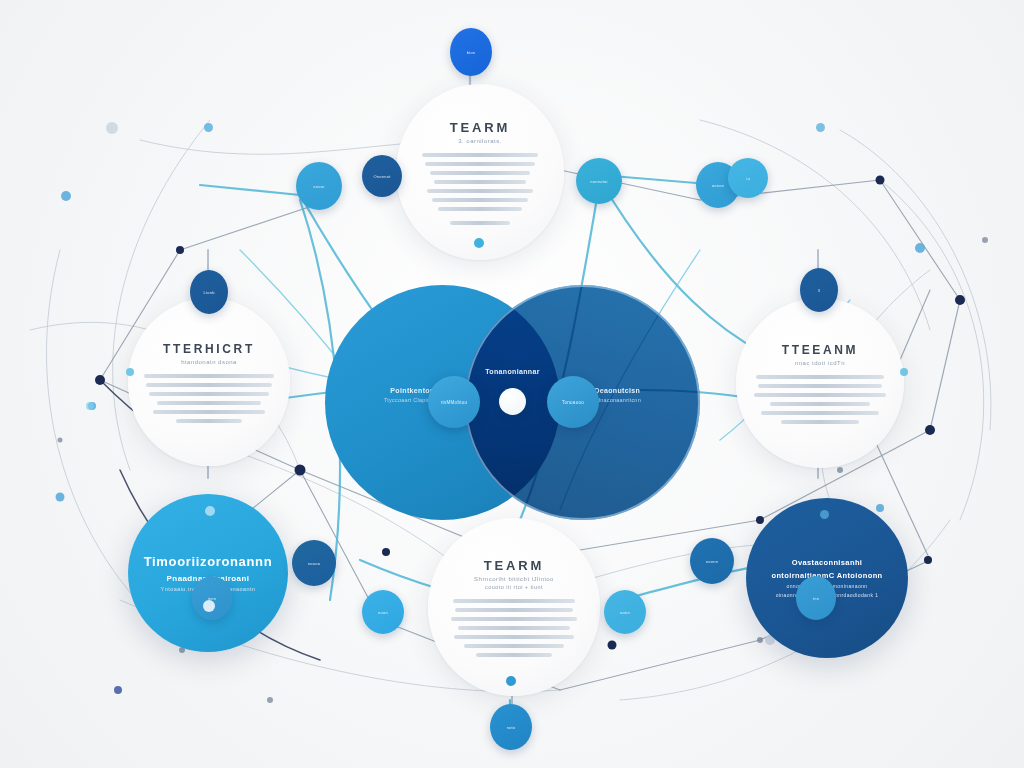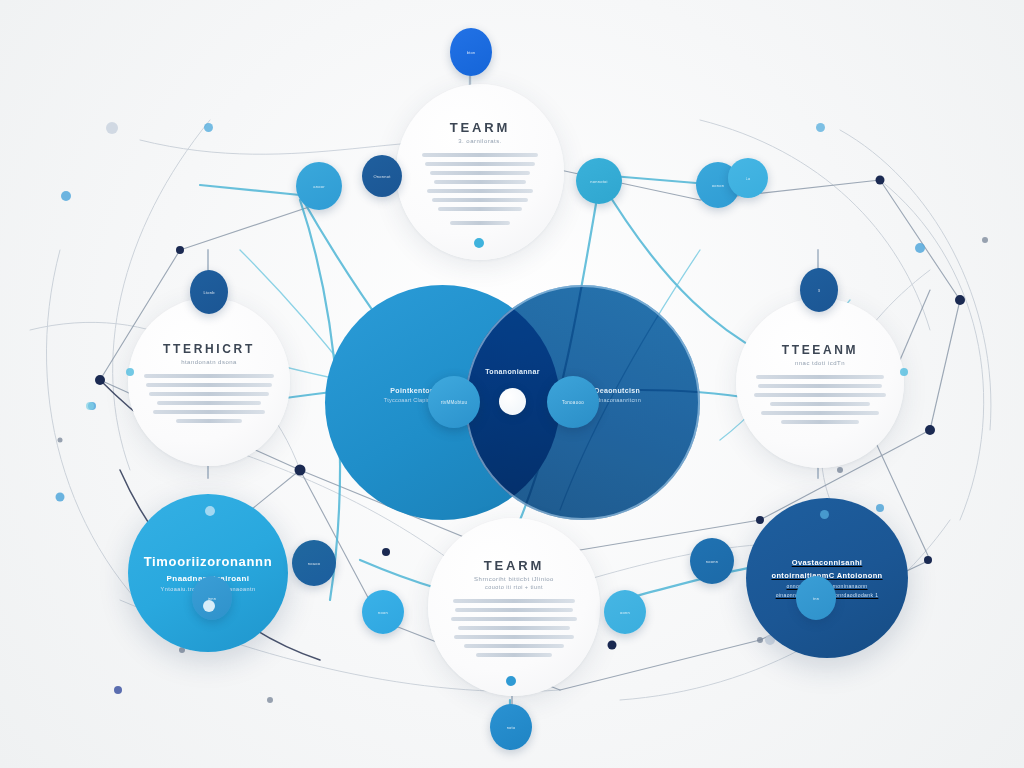--- a/index.html
+++ b/index.html
@@ -308,21 +308,21 @@
       <div class="ln" style="width:122px"></div>
       <div class="ln" style="width:118px"></div>
       <div class="ln" style="width:126px"></div>
       <div class="ln" style="width:112px"></div>
       <div class="ln" style="width:120px"></div>
       <div class="ln" style="width:100px"></div>
       <div class="ln" style="width:76px"></div>
     </div>
   </div>
 
-  <div class="node solid" style="left:746px;top:498px;width:162px;height:160px;background:linear-gradient(150deg,#1e5f9f 0%,#1b5694 55%,#164c84 100%);text-decoration:underline;">
+  <div class="node solid" style="left:746px;top:498px;width:162px;height:160px;background:linear-gradient(150deg,#1e5f9f 0%,#1b5694 55%,#164c84 100%);">
     <div class="n-title" style="font-size:7.5px;">Ovastaconnisanhi</div>
     <div class="n-title" style="font-size:7.5px;margin-top:4px;">ontoirnaitianmC Antoiononn</div>
     <div class="n-sub" style="font-size:5px;">onnonaoonanntonmoninanaonn</div>
     <div class="n-sub" style="font-size:5px;">oinaonnoannaodSuntoionrdaodiodank 1</div>
   </div>
 
   <div class="sat" style="left:450px;top:28px;width:42px;height:48px;background:linear-gradient(150deg,#2272e6,#1565d8);">
     <span class="sat-lbl">bton</span>
   </div>
 

